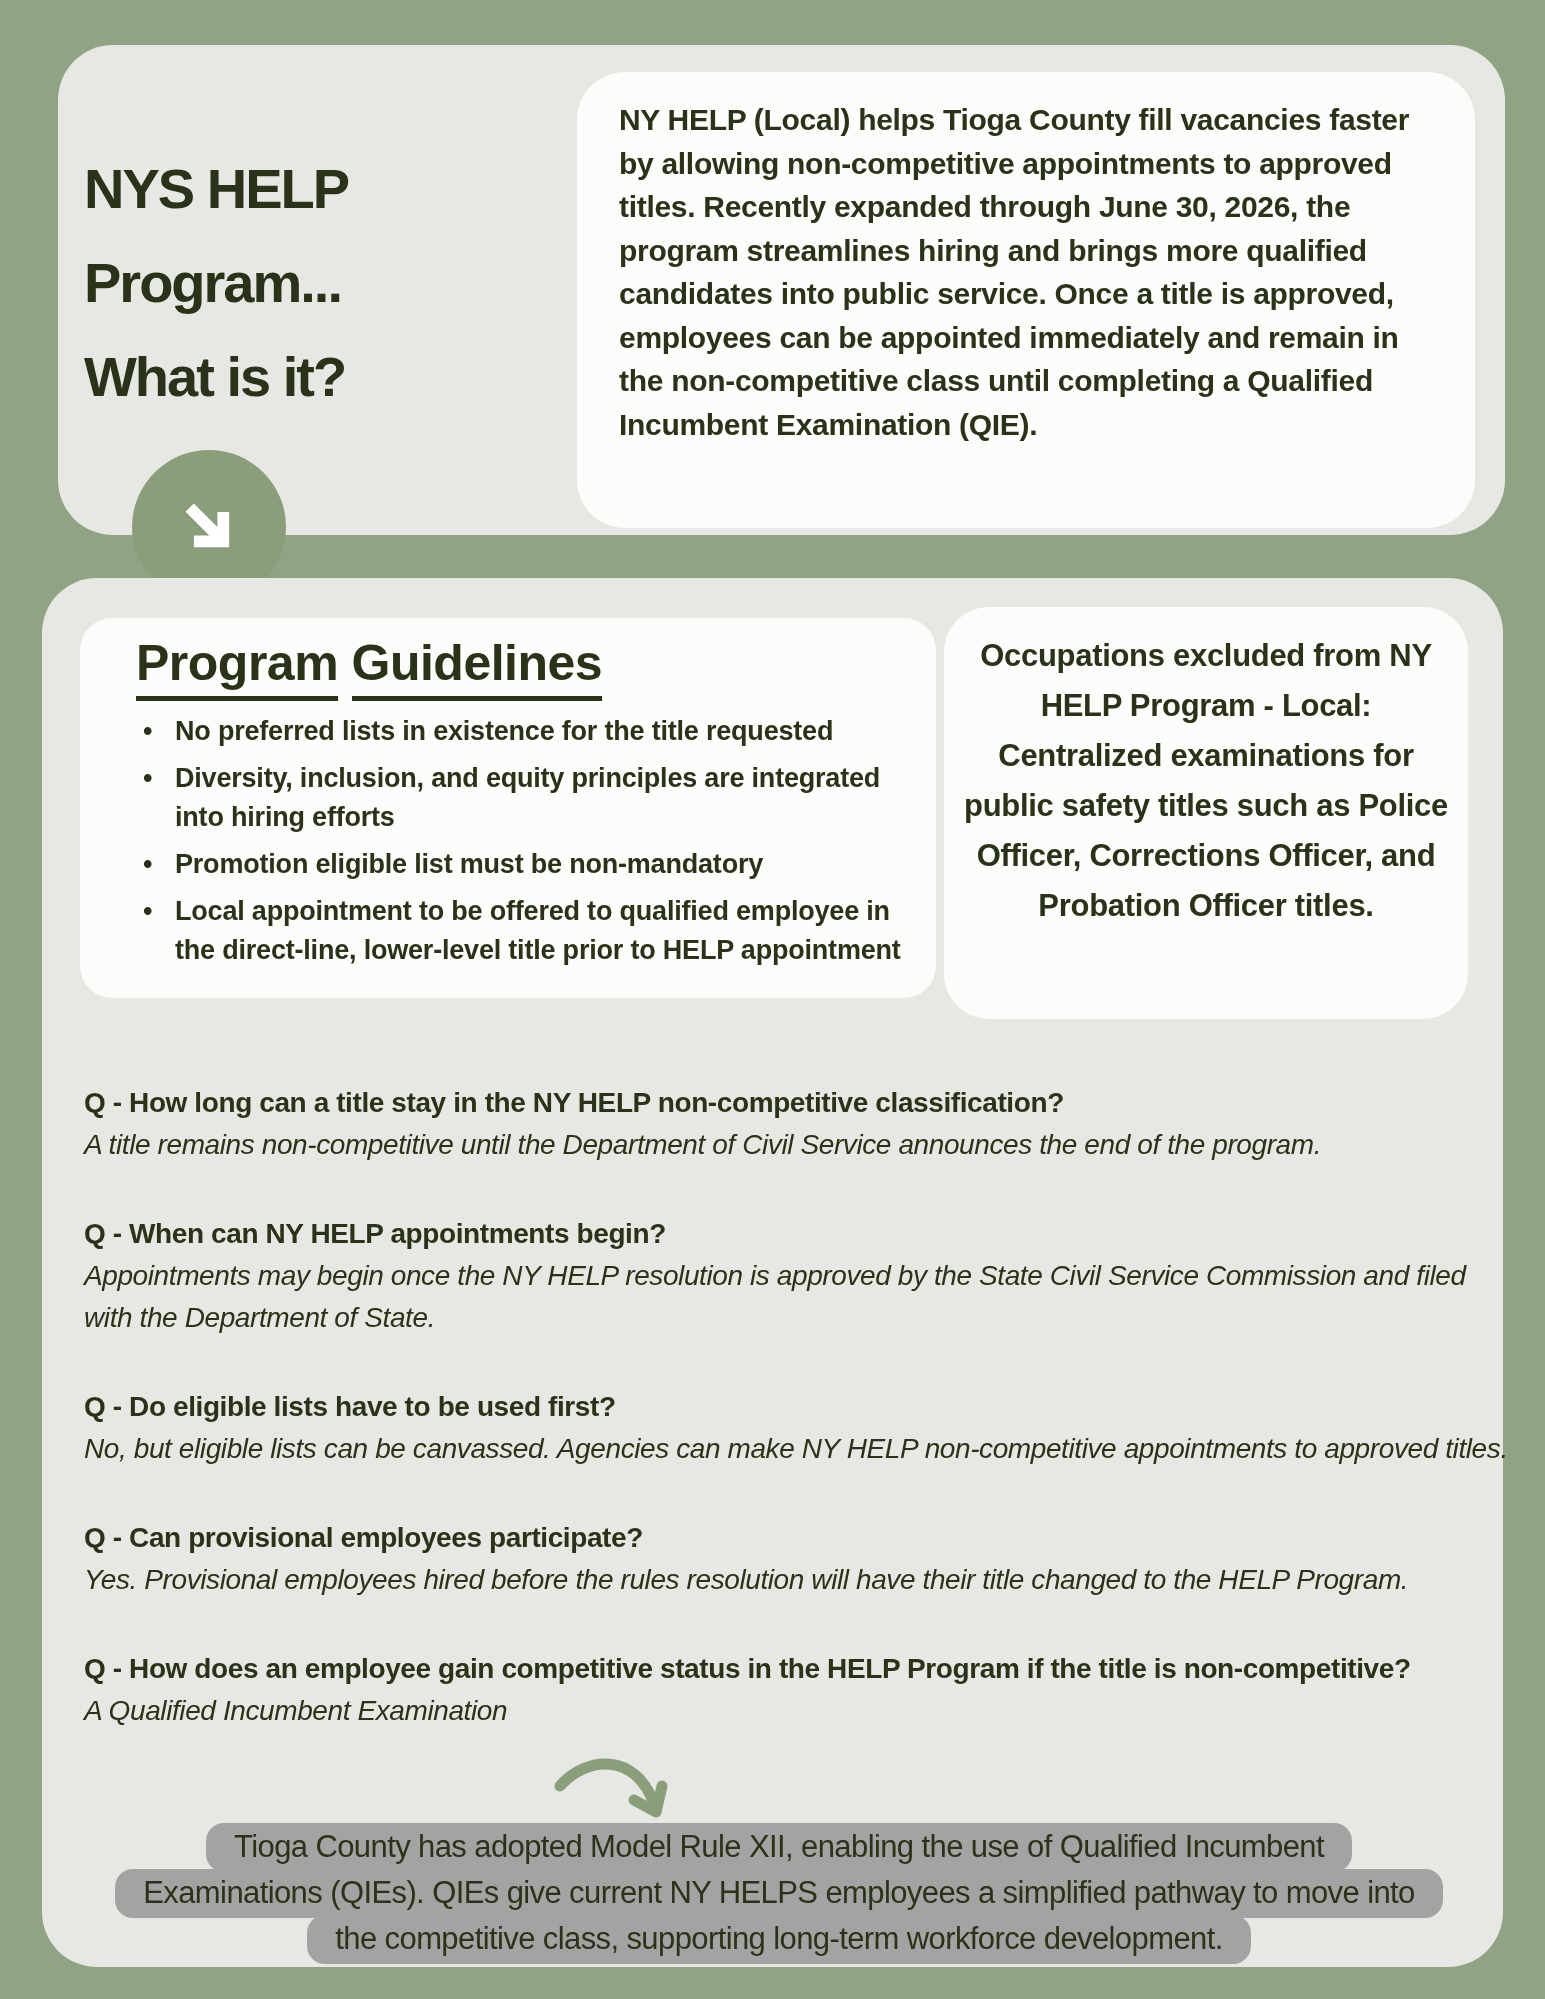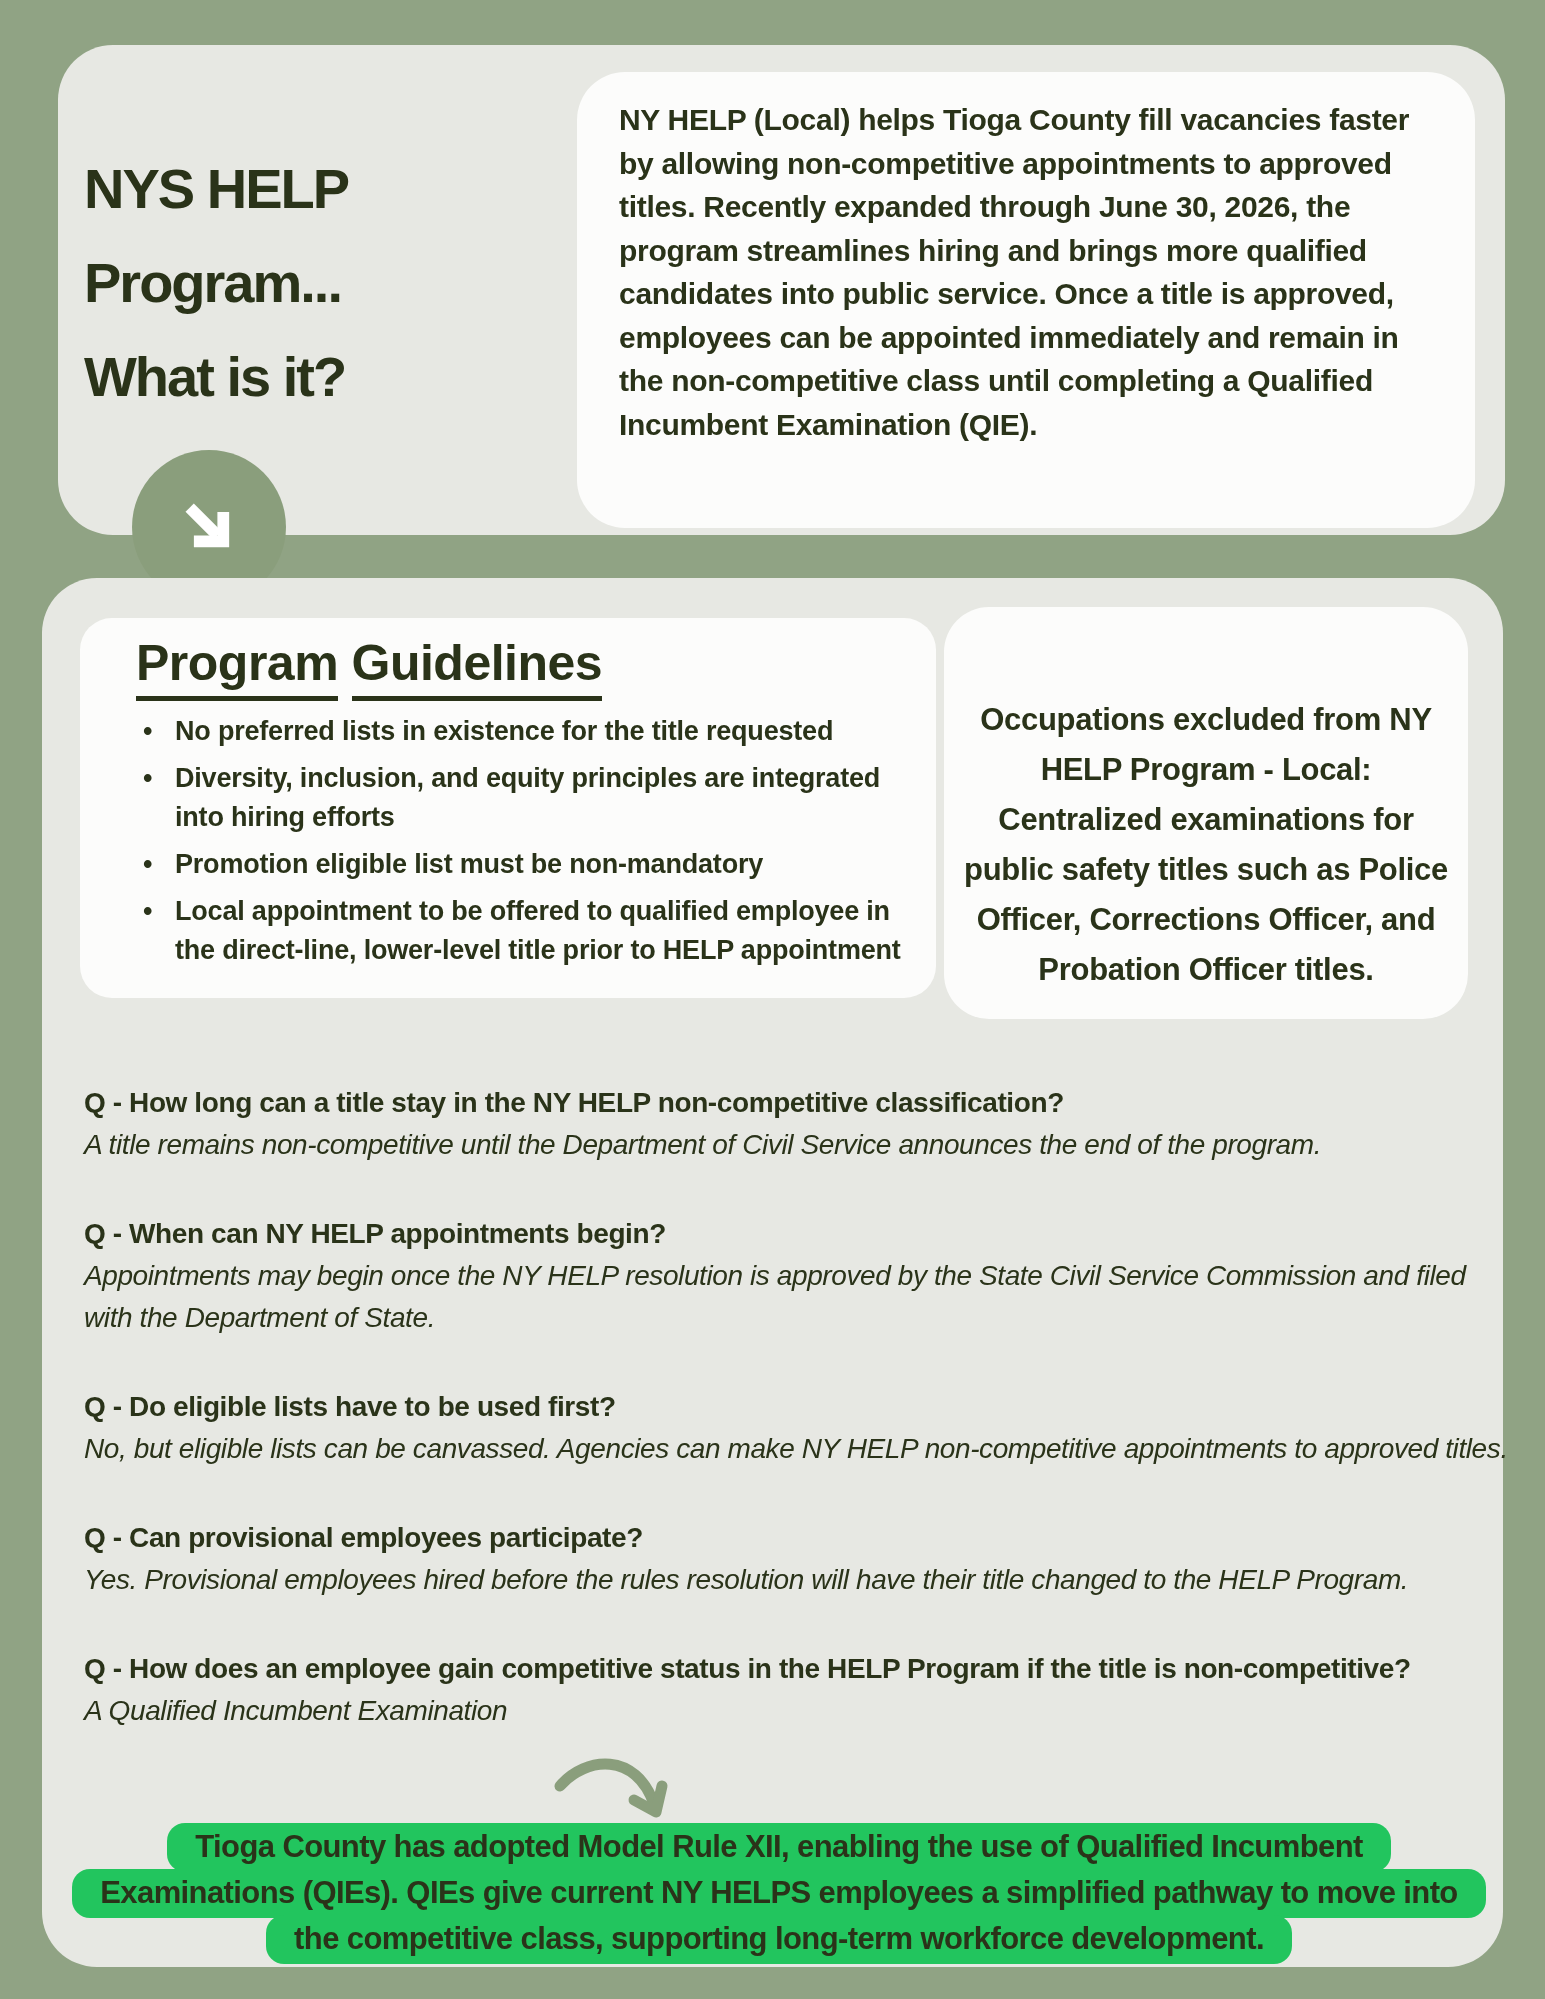--- a/index.html
+++ b/index.html
@@ -73,21 +73,21 @@
     margin-bottom:8px;color:var(--ink);margin-left:7px;
   }
   .guidelines-list li::before{
     content:"•";
     position:absolute;left:-32px;top:0;
     font-size:27px;
   }
   .exclusions-card{
     position:absolute;left:944px;top:607px;width:524px;height:412px;
     background:var(--card);border-radius:45px;
-    display:flex;align-items:flex-end;justify-content:center;
+    display:flex;align-items:flex-start;justify-content:center;
     padding:24px 18px;
   }
   .exclusions-card p{
     font-size:31px;line-height:50px;font-weight:bold;text-align:center;
     letter-spacing:-0.3px;color:var(--ink);
   }
   
   .faqs-heading{
     position:absolute;left:42px;top:995px;width:1461px;
     text-align:center;
@@ -108,25 +108,25 @@
   }
   .curved-arrow{
     position:absolute;left:552px;top:1752px;width:132px;height:92px;
   }
   
   .footer-note{
     position:absolute;left:42px;top:1826px;width:1461px;
     display:flex;flex-direction:column;align-items:center;
   }
   .hl-line{
-    background:#22c55e;
+    background:#a3a3a3;
     border-radius:18px;
     padding:5px 28px 7px 28px;
     margin-top:-3px;
-    font-size:31px;line-height:37px;font-weight:bold;
+    font-size:31px;line-height:37px;font-weight:normal;
     letter-spacing:-0.6px;
     white-space:nowrap;
     color:var(--ink);
     margin-left:13px;
   }
 </style>
 </head>
 <body>
 
 <div class="page">

